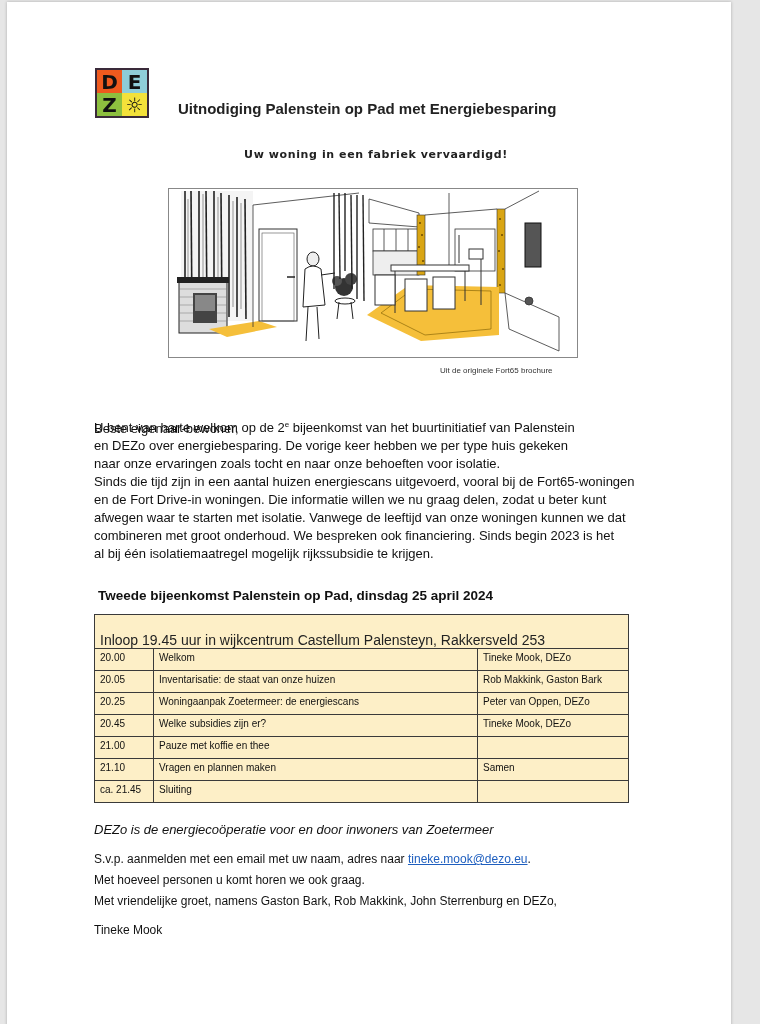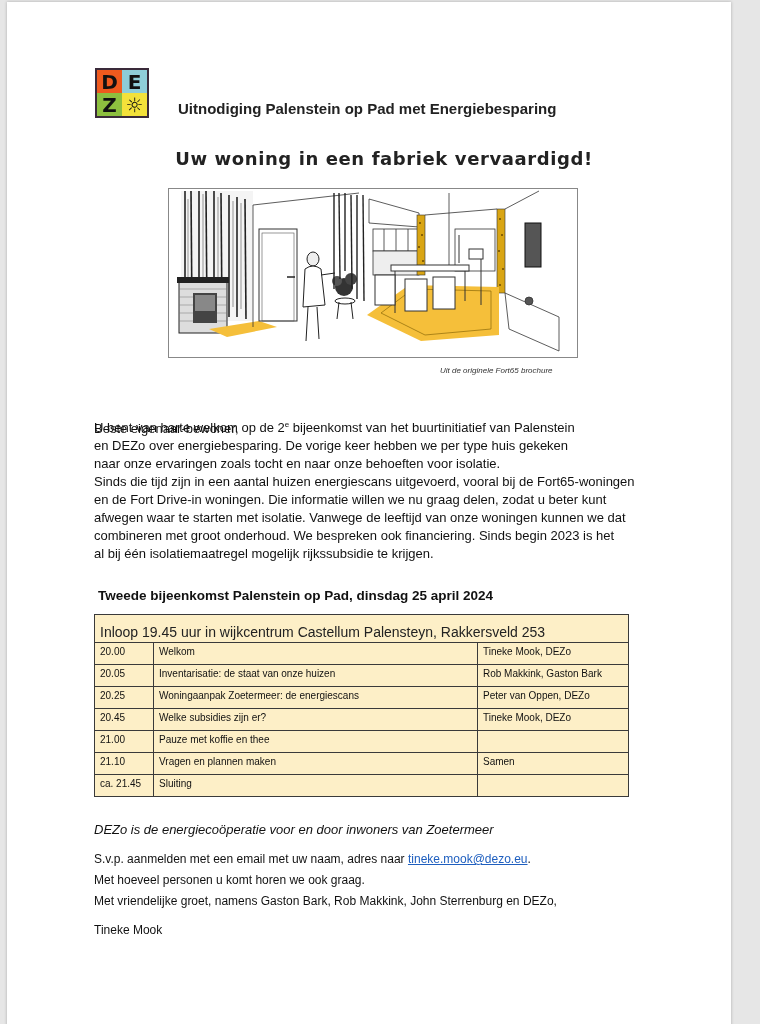--- a/index.html
+++ b/index.html
@@ -28,48 +28,48 @@
   }
   .q1 { background:#ef5a1e; }
   .q2 { background:#8ecdd8; }
   .q3 { background:#8dbf3f; }
   .q4 { background:#f3e13a; }
   .title {
     left:178px; top:100px; font-size:15px; font-weight:bold; color:#222;
     white-space:nowrap;
   }
   .ill-heading {
-    left:164px; top:148px; width:440px; text-align:center;
-    font-family:"DejaVu Sans", sans-serif; font-weight:bold; font-size:18px; letter-spacing:0.6px;
+    left:156px; top:148px; width:440px; text-align:center;
+    font-family:"DejaVu Sans", sans-serif; font-weight:bold; font-size:11px; letter-spacing:0.6px;
     color:#222; white-space:nowrap;
   }
   .illustration {
     left:168px; top:188px; width:408px; height:168px;
     border:1px solid #888; background:#fff; overflow:hidden;
   }
   .caption-img {
-    left:440px; top:366px; font-size:8px; font-style:italic; color:#333; white-space:nowrap;
+    left:440px; top:366px; font-size:8px; color:#333; white-space:nowrap;
   }
   .para {
     left:94px; font-size:13px; line-height:18px; color:#111; white-space:nowrap;
   }
   .section-heading {
     left:98px; top:588px; font-size:13.5px; font-weight:bold; white-space:nowrap;
   }
   table.agenda {
     position:absolute; left:94px; top:614px; width:535px;
     border-collapse:collapse; background:#fdefc7;
     font-size:10px;
   }
   table.agenda td {
     border:1px solid #3a3a3a; padding:0 5px; height:22px; vertical-align:top;
     padding-top:3px; box-sizing:border-box; color:#111;
   }
   table.agenda tr.head td {
-    font-size:14px; height:28px; padding-top:9px; padding-left:5px; color:#222;
+    font-size:14px; height:28px; padding-top:17px; padding-left:5px; color:#222;
   }
   td.c1 { width:59px; }
   td.c2 { width:324px; }
   .org-note {
     left:94px; top:822px; font-size:13px; font-style:italic; color:#111; white-space:nowrap;
   }
   a.mail { color:#1f5fbf; text-decoration:underline; }
   .small-line { left:94px; font-size:12px; color:#111; white-space:nowrap; }
 </style>
 </head>

